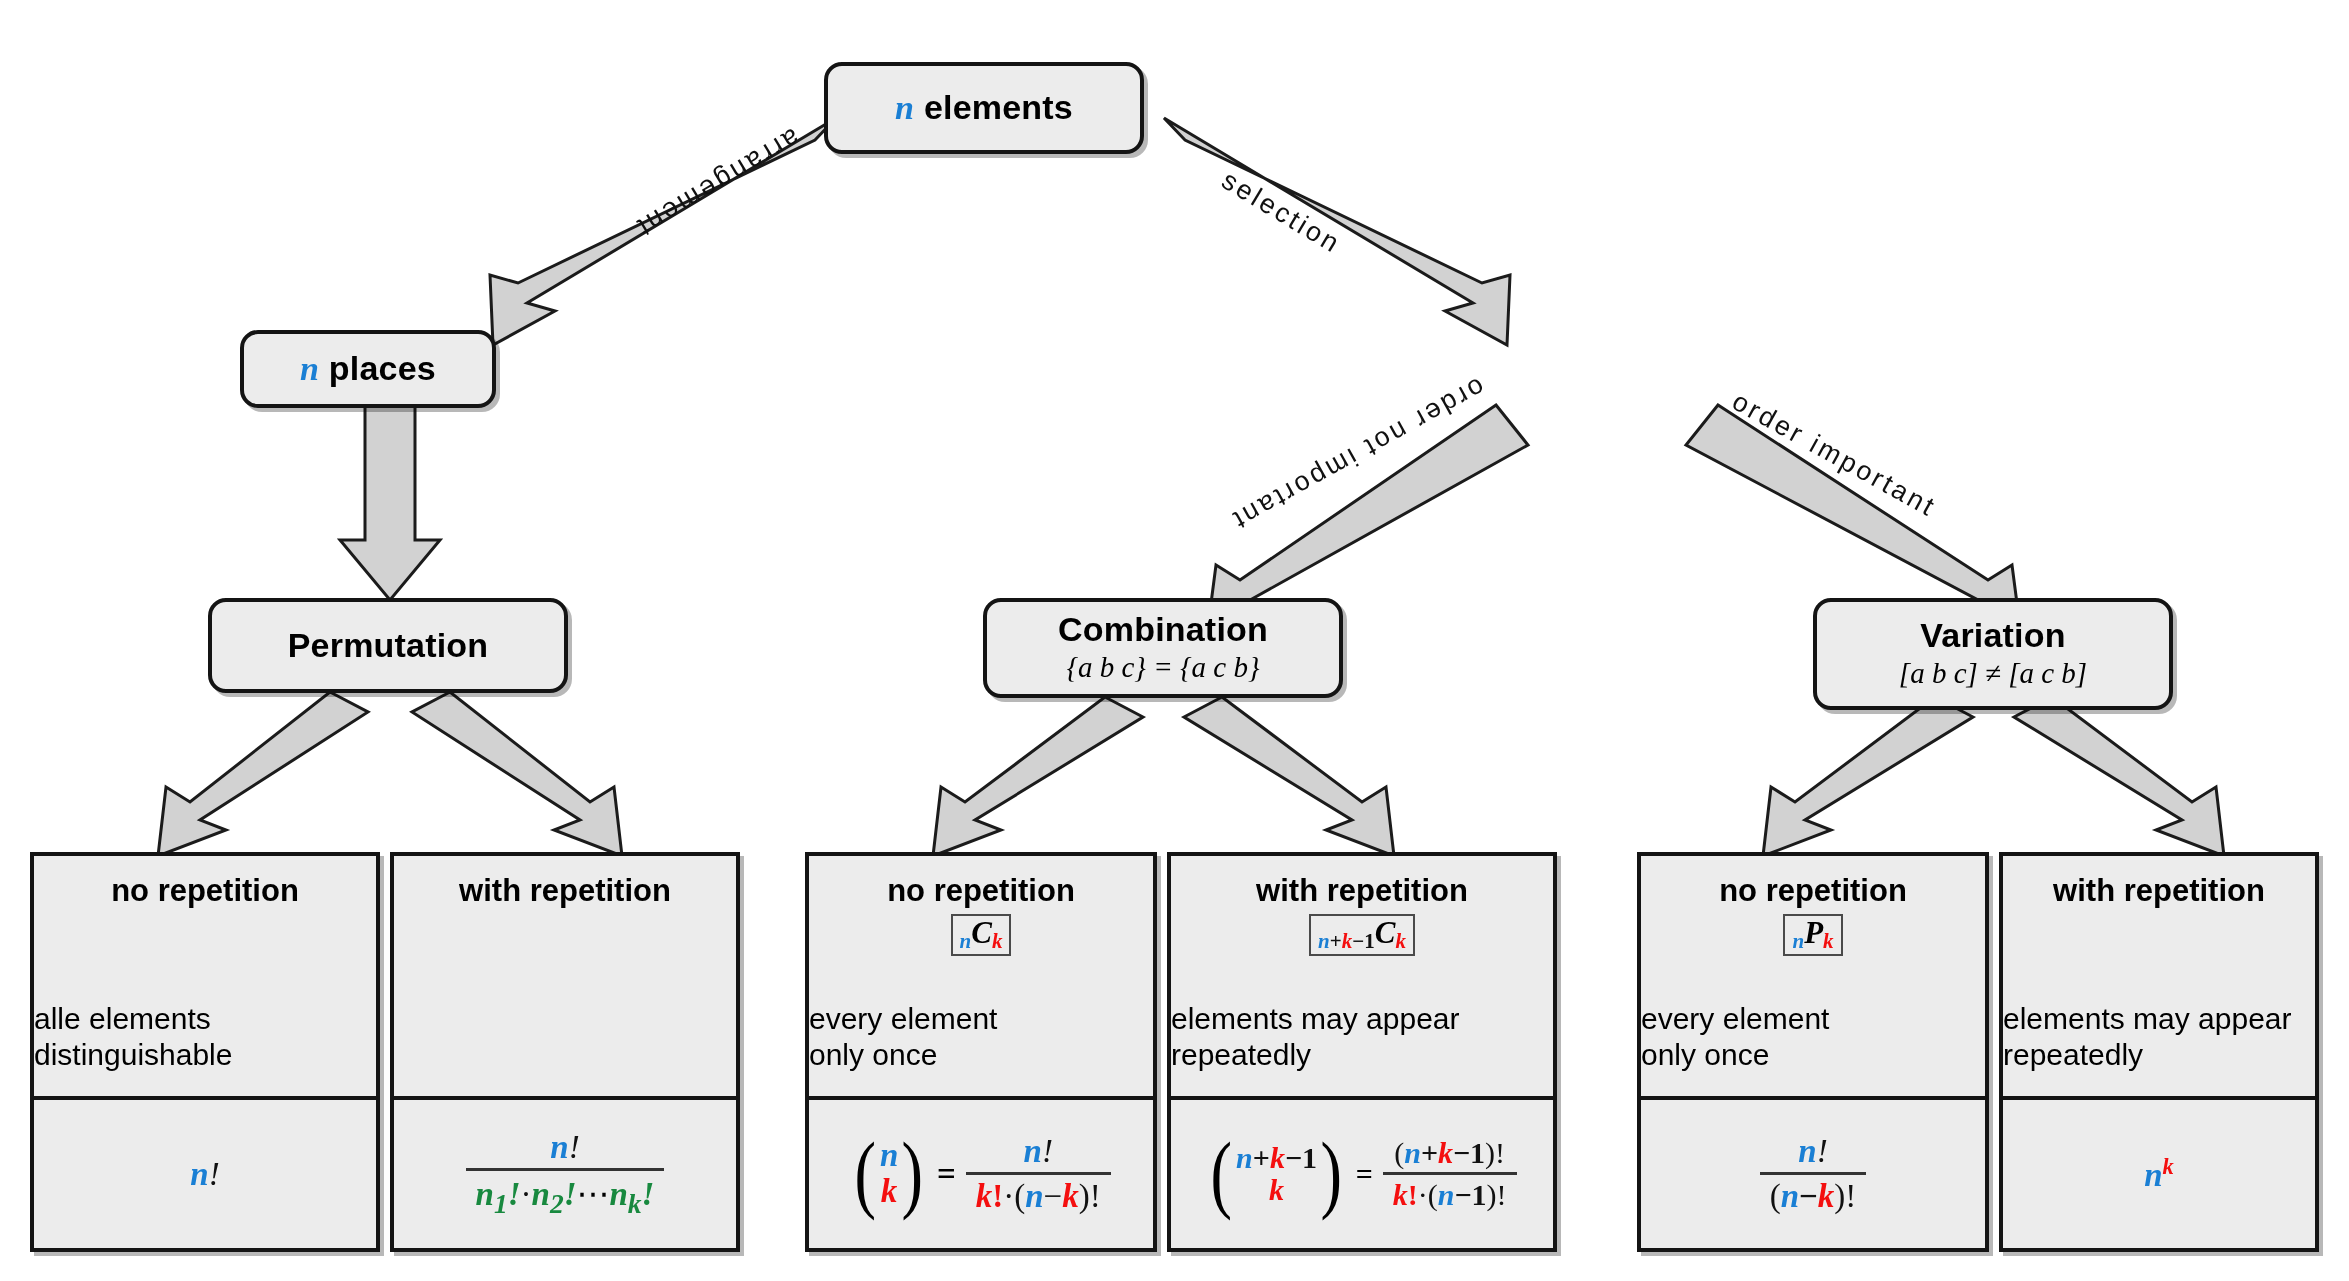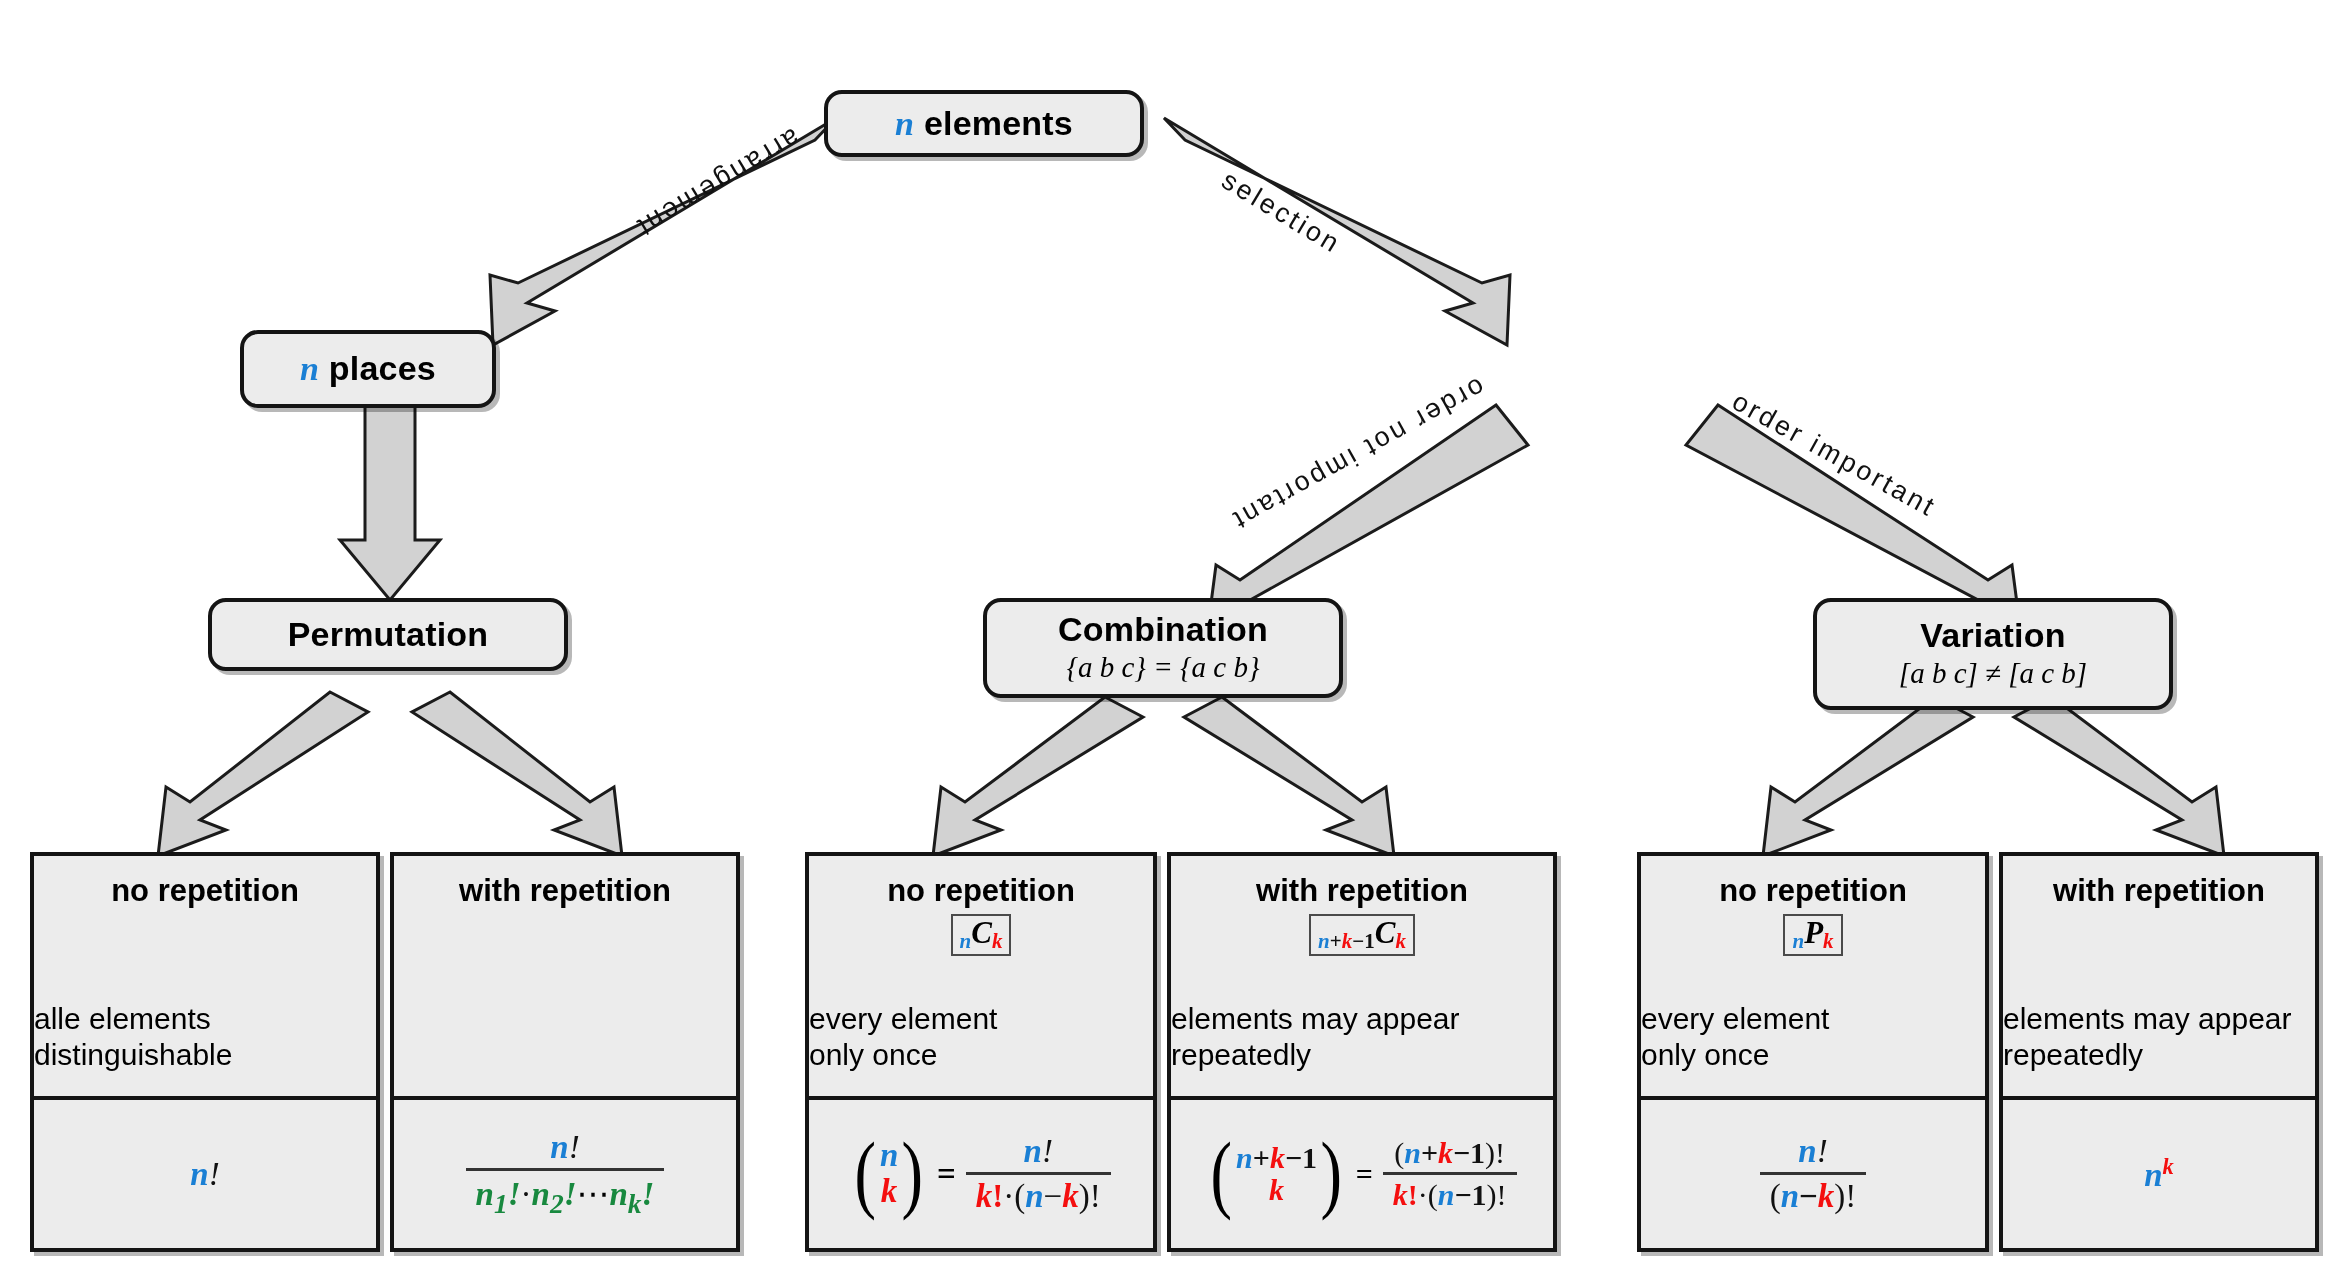--- a/index.html
+++ b/index.html
@@ -164,36 +164,36 @@
   </svg>
 
   <div class="edge-label" style="left:805px;top:148px;transform:rotate(149deg);">arrangement</div>
 
   <div class="edge-label" style="left:1232px;top:165px;transform:rotate(31deg);">selection</div>
 
   <div class="edge-label" style="left:1490px;top:398px;transform:rotate(151deg);">order not important</div>
 
   <div class="edge-label" style="left:1742px;top:386px;transform:rotate(29deg);">order important</div>
 
-  <div class="node" style="left:824px;top:62px;width:320px;height:67px;margin-top:28px;">
+  <div class="node" style="left:824px;top:62px;width:320px;height:92px;">
     <div class="title">
       <span class="v-n">n</span>
       <span>elements</span>
     </div>
   </div>
 
   <div class="node" style="left:240px;top:330px;width:256px;height:78px;">
     <div class="title">
       <span class="v-n">n</span>
       <span>places</span>
     </div>
   </div>
 
 
-  <div class="node" style="left:208px;top:598px;width:360px;height:73px;">
+  <div class="node" style="left:208px;top:598px;width:360px;height:95px;">
     <div class="title">Permutation</div>
   </div>
 
   <div class="node" style="left:983px;top:598px;width:360px;height:100px;text-align:center;">
     <div class="title">Combination</div>
     <div class="sub">{a b c} = {a c b}</div>
   </div>
 
   <div class="node" style="left:1813px;top:598px;width:360px;height:112px;">
     <div class="title">Variation</div>

